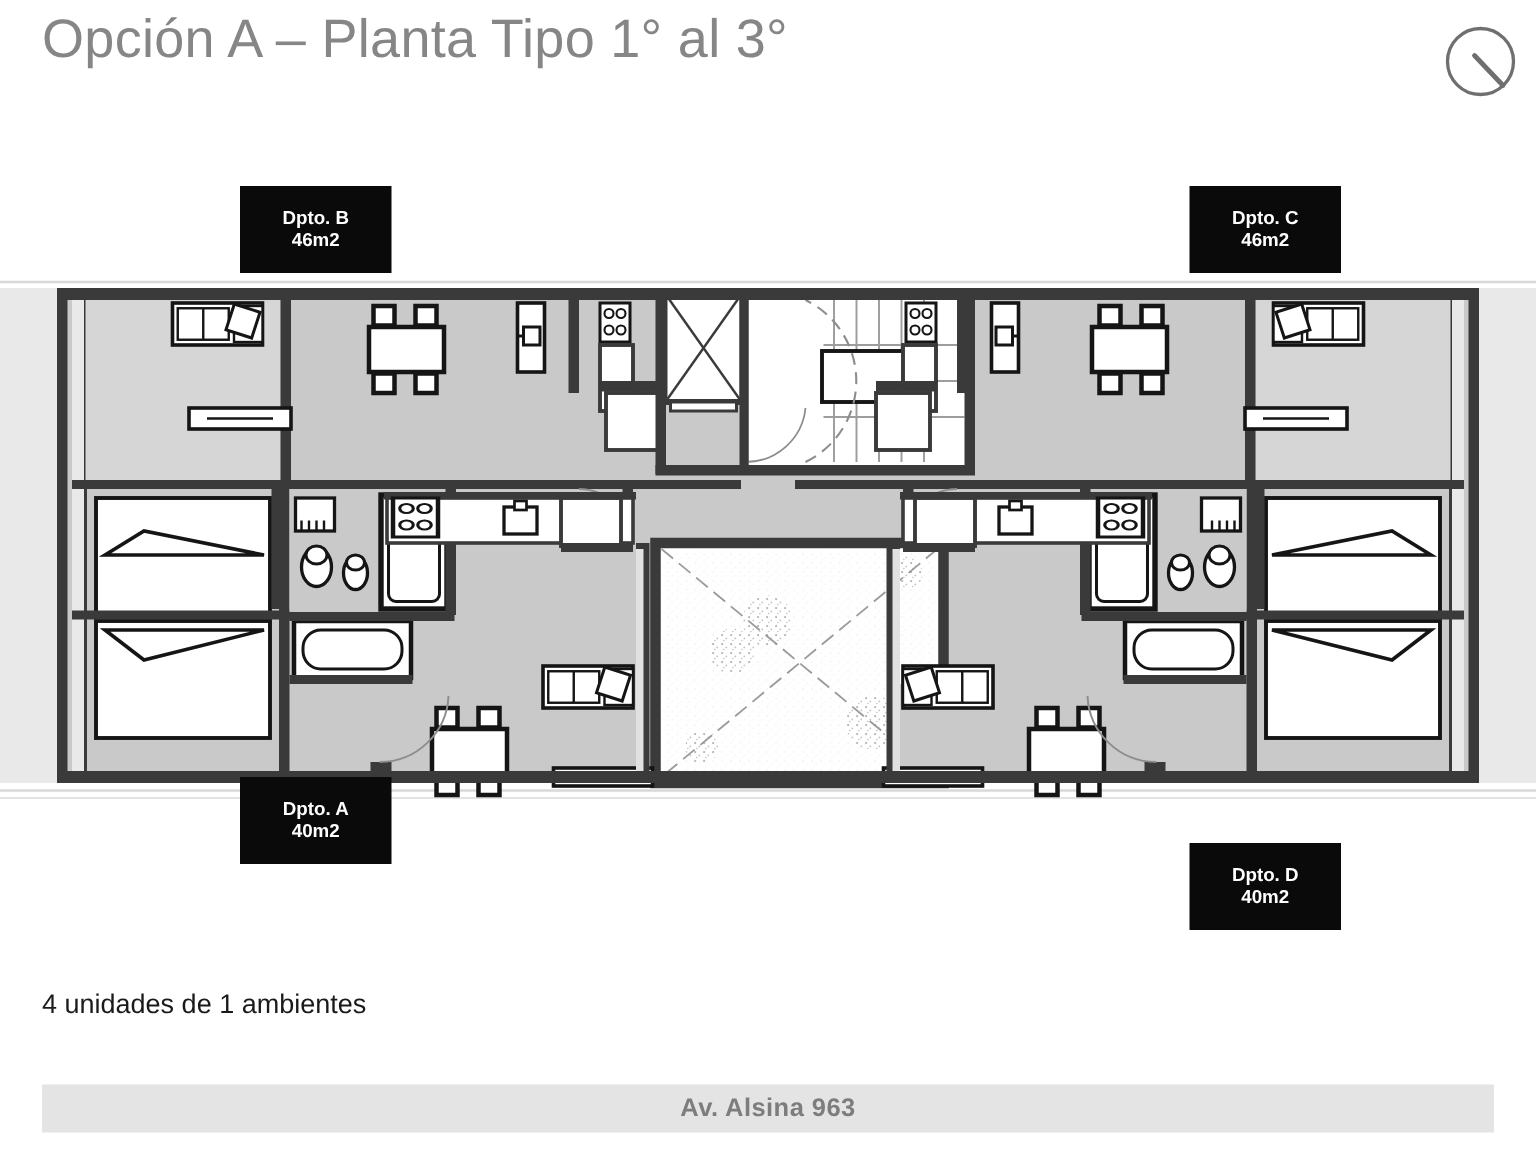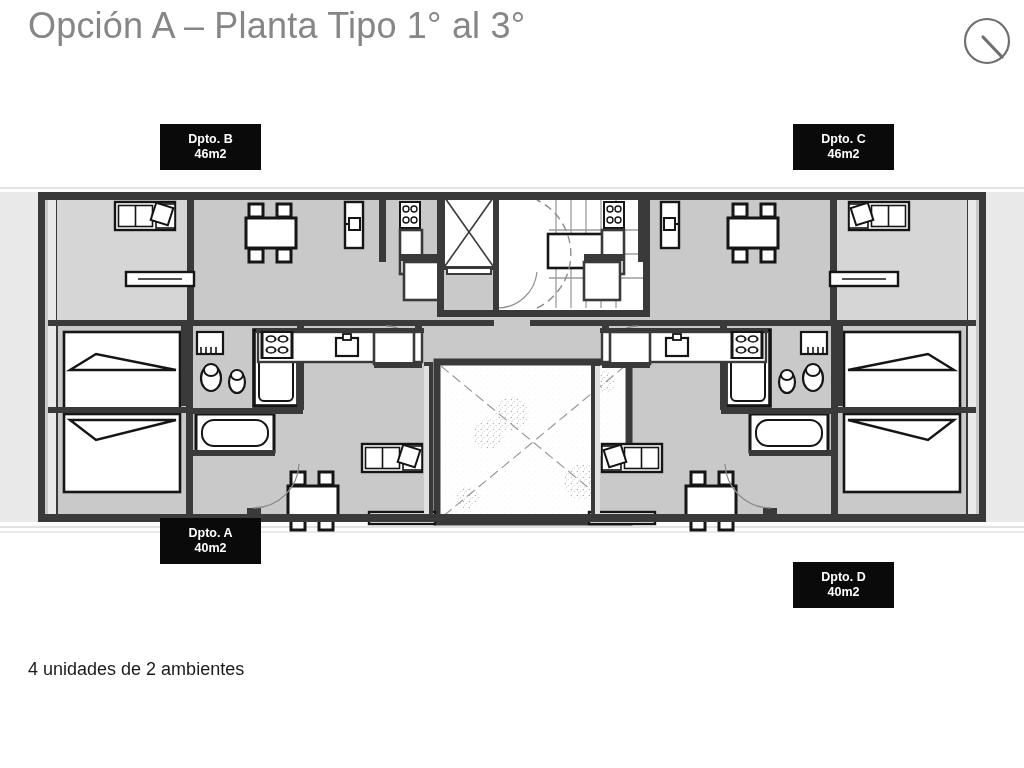--- a/index.html
+++ b/index.html
@@ -33,21 +33,21 @@
     position:absolute;left:-28px;top:345px;
     width:100px;text-align:center;
     transform:rotate(-90deg);
     transform-origin:center center;
     font-size:15px;color:#9a9a9a;letter-spacing:.4px;
     white-space:nowrap;
   }
 
   
   .dpto-tag{
-    position:absolute;width:101px;height:46px;
+    position:absolute;width:101px;height:58px;
     background:#0a0a0a;color:#ffffff;
     display:flex;flex-direction:column;
     align-items:center;justify-content:center;
     font-size:12.5px;font-weight:bold;line-height:15px;
   }
   #tag-b{left:160px;top:124px;}
   #tag-c{left:793px;top:124px;}
   #tag-a{left:160px;top:518px;}
   #tag-d{left:793px;top:562px;}
 
@@ -379,16 +379,19 @@
   </div>
   <div class="dpto-tag" id="tag-a">
     <span>Dpto. A</span>
     <span>40m2</span>
   </div>
   <div class="dpto-tag" id="tag-d">
     <span>Dpto. D</span>
     <span>40m2</span>
   </div>
 
-  <div id="caption">4 unidades de 2 ambientes</div>
-
+  <div id="caption">4 unidades de 1 ambientes</div>
+
+  <div id="footer-bar">
+    <span id="footer-text">Av. Alsina 963</span>
+  </div>
 
 </div>
 
 </body></html>

